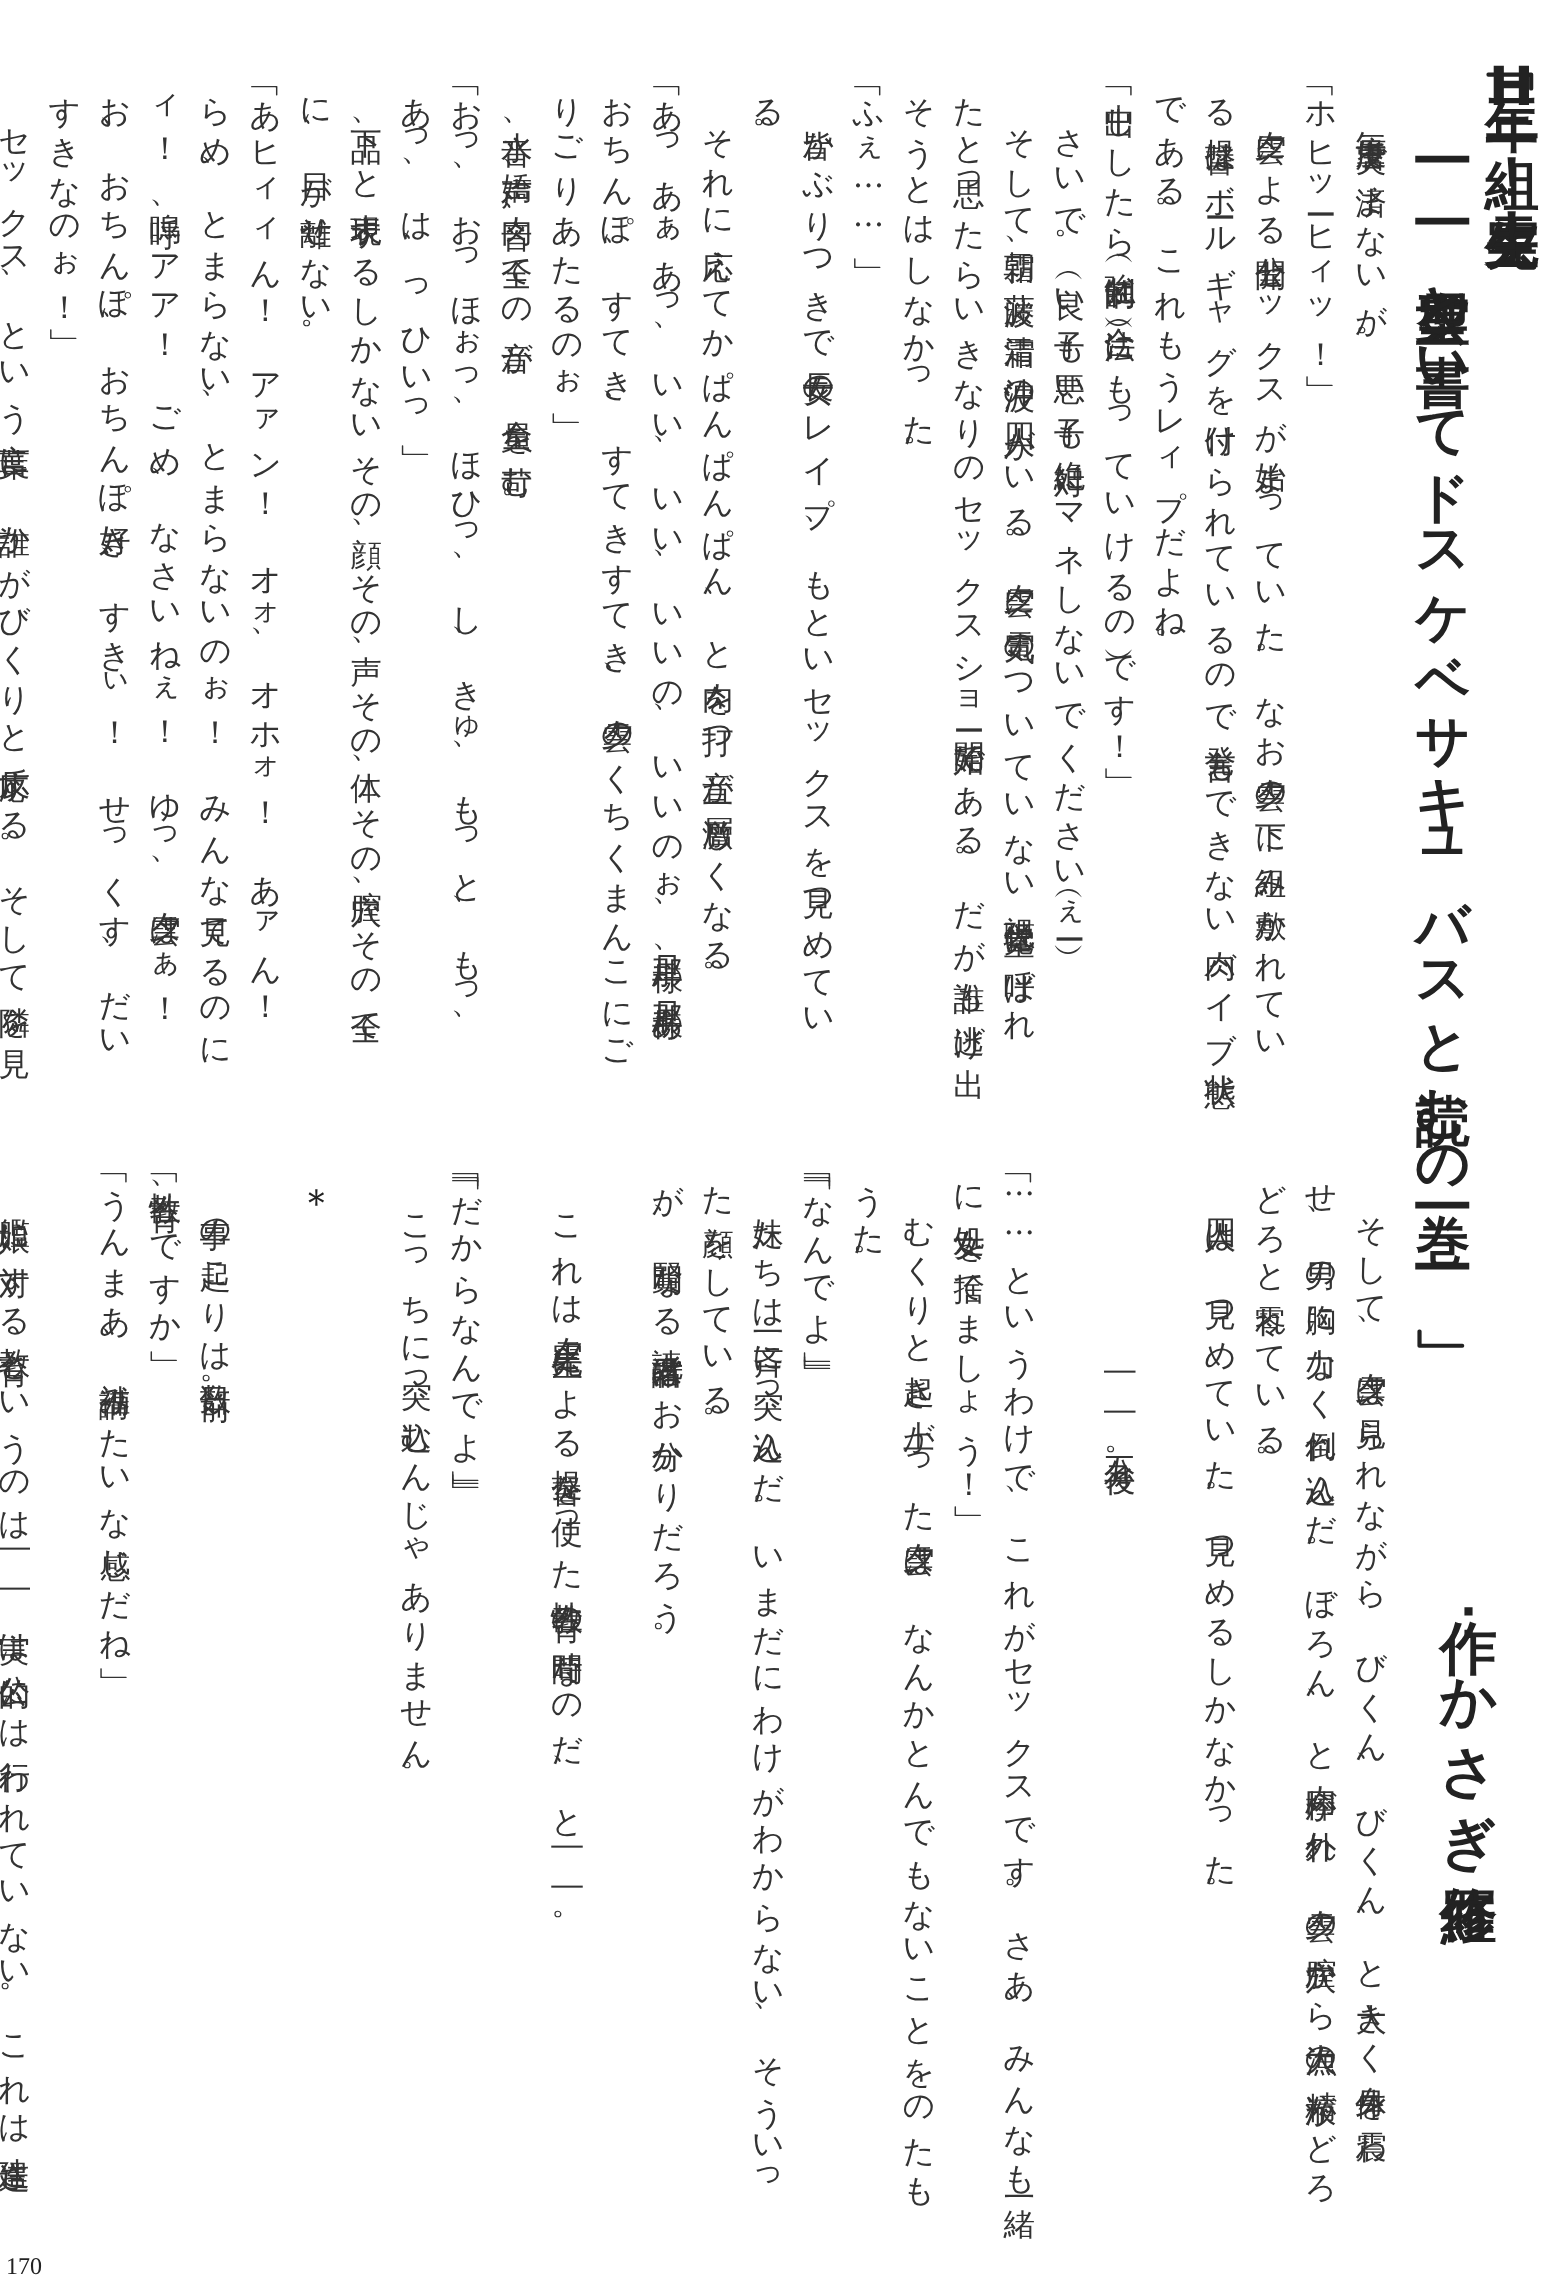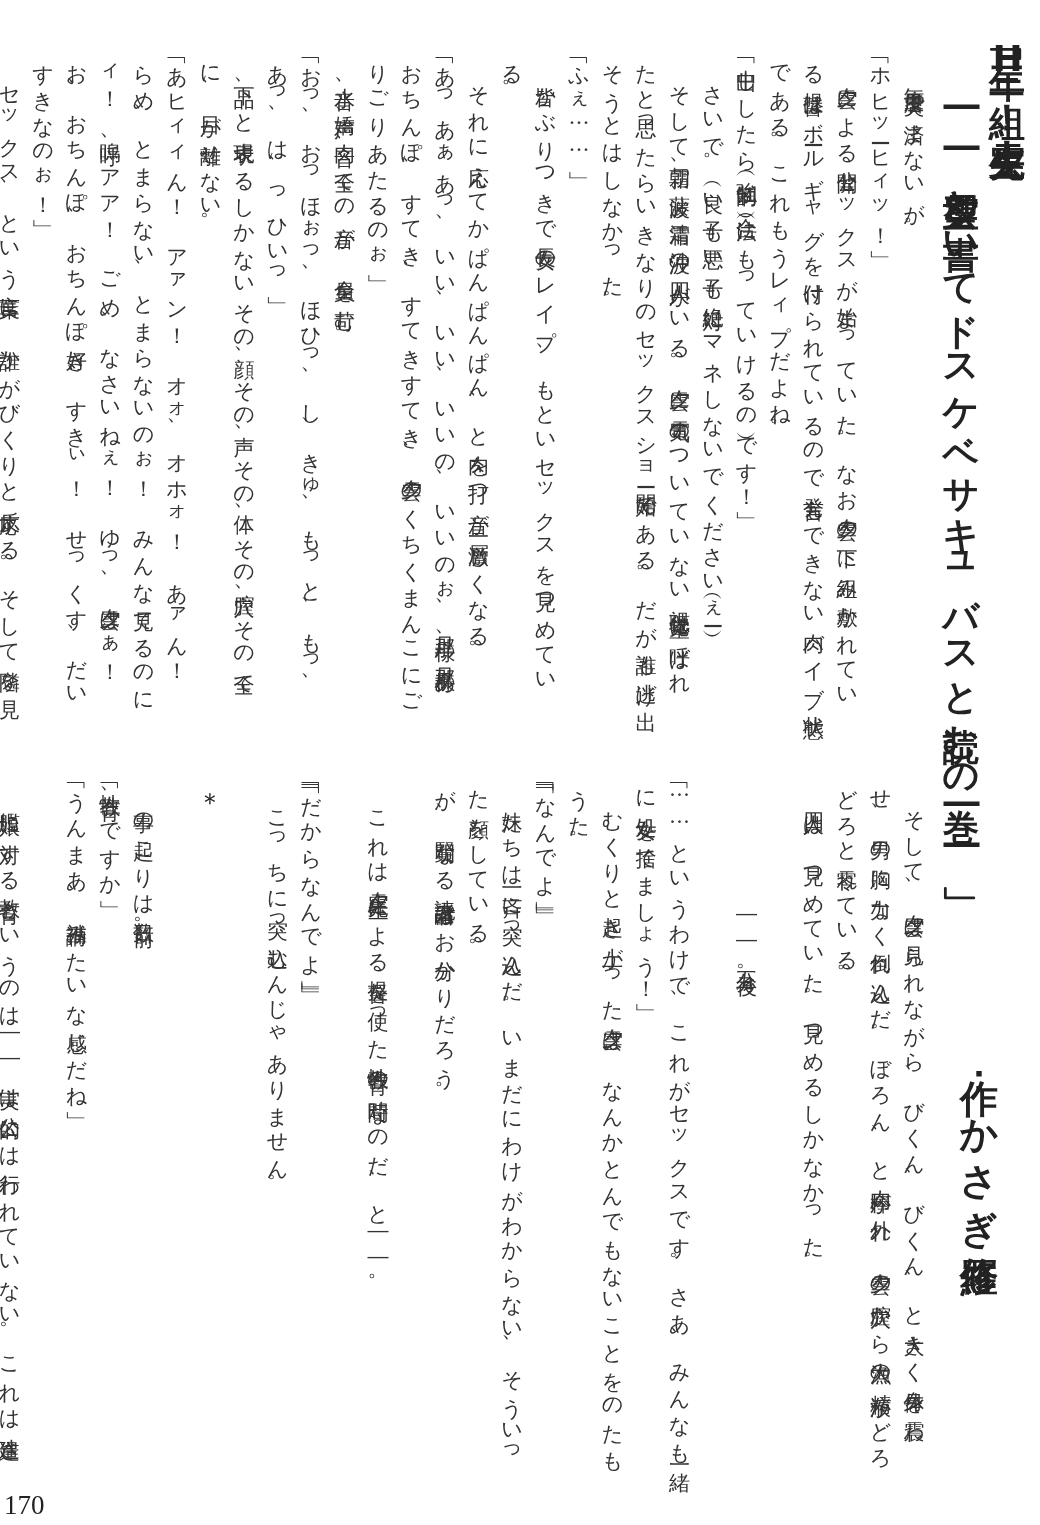--- a/index.html
+++ b/index.html
@@ -31,21 +31,21 @@
   .block-bottom { top: 775px; right: 110px; height: 700px; width: 860px; }
   .para { display: block; margin: 0; }
   .para.indent { text-indent: 1em; }
   .para.deep { text-indent: 6em; }
   .star {
     display: block; text-indent: 0; font-size: 26px; color: #222;
     font-family: "DejaVu Sans", sans-serif; margin: 0;
   }
   .page-number {
     position: absolute; left: 4px; bottom: 4px;
-    font-family: "Liberation Serif", "DejaVu Serif", serif; font-size: 27px; color: #222;
+    font-family: "Liberation Serif", "DejaVu Serif", serif; font-size: 16px; color: #222;
   }
 </style>
 </head>
 <body>
 
 <div class="page">
 
   <div class="title-col">
     <span class="line1">「三年H組！夕雲先生！</span>
     <span class="line2" style="padding-top:46px;">――夕雲型と書いてドスケベサキュバスと読むの巻――」</span>

